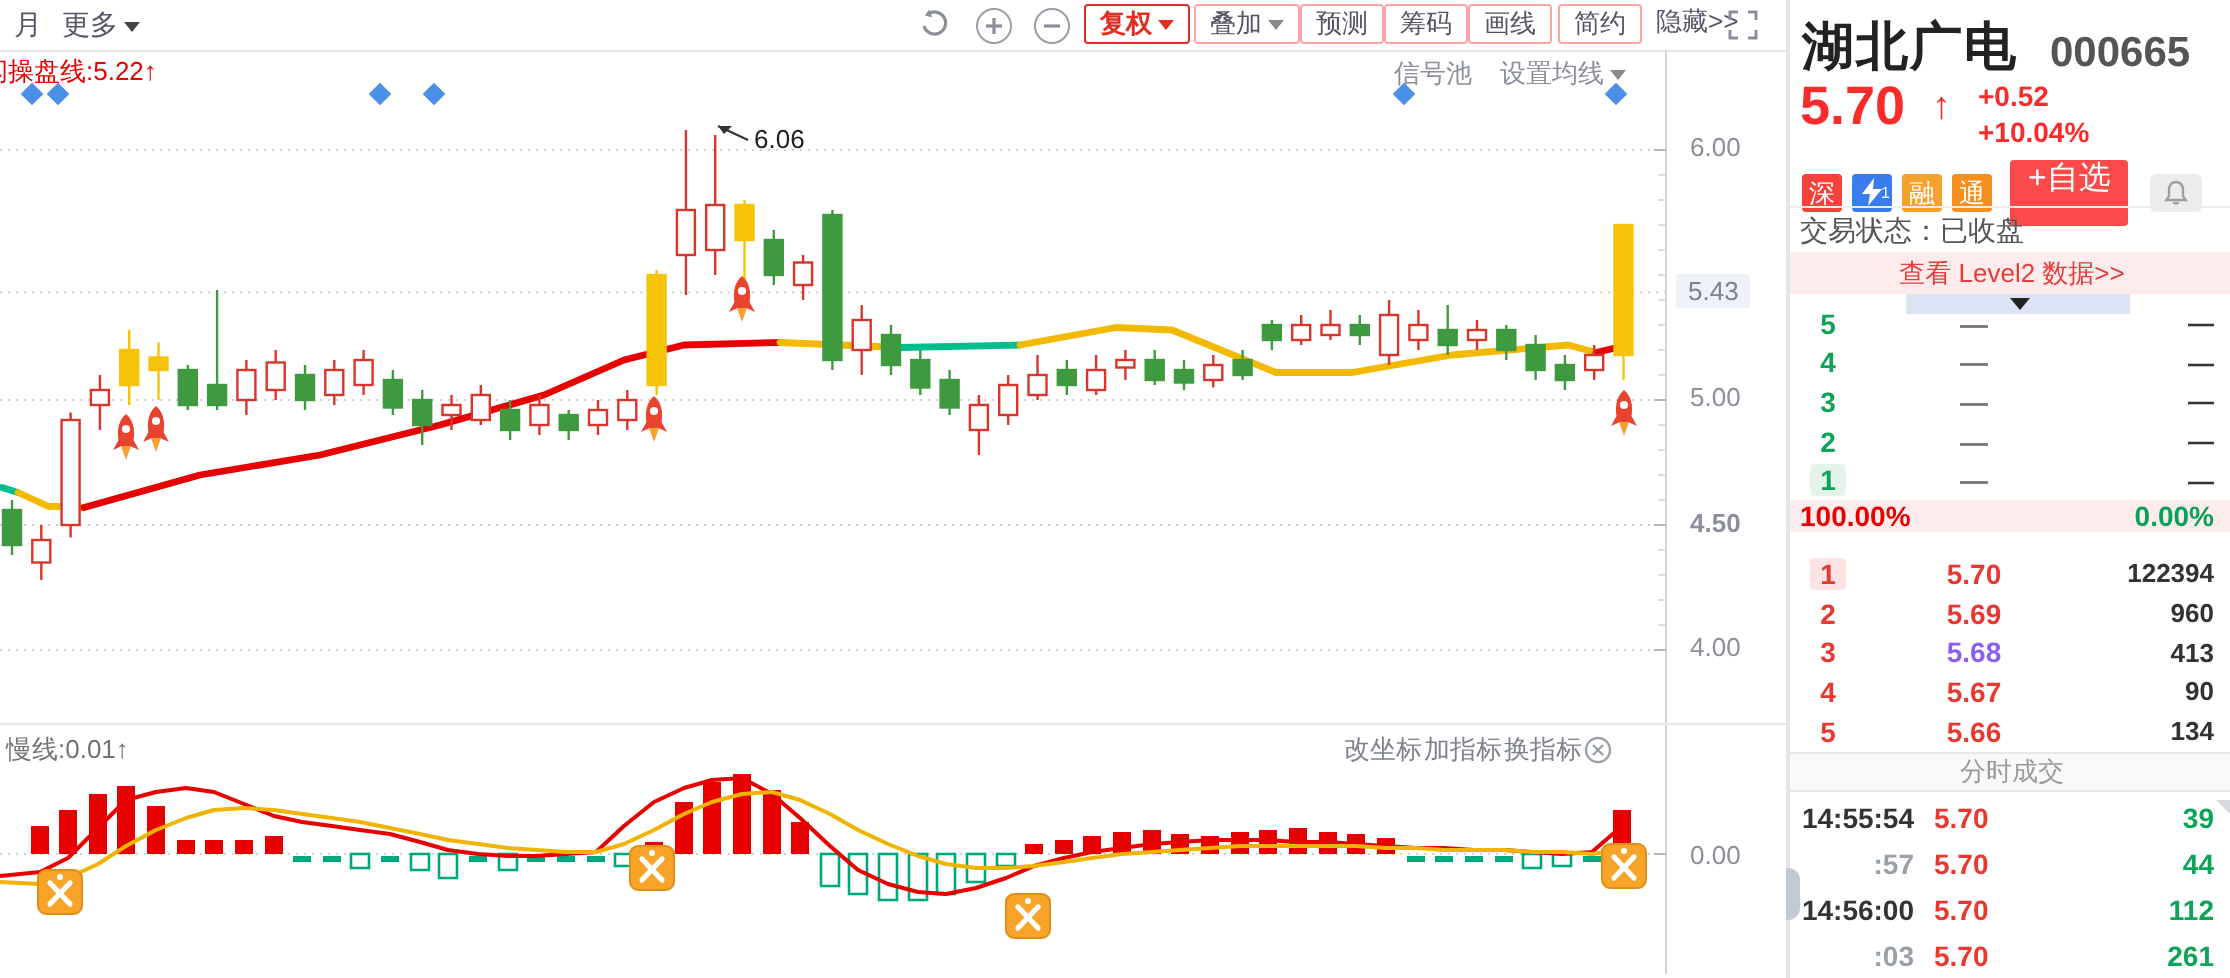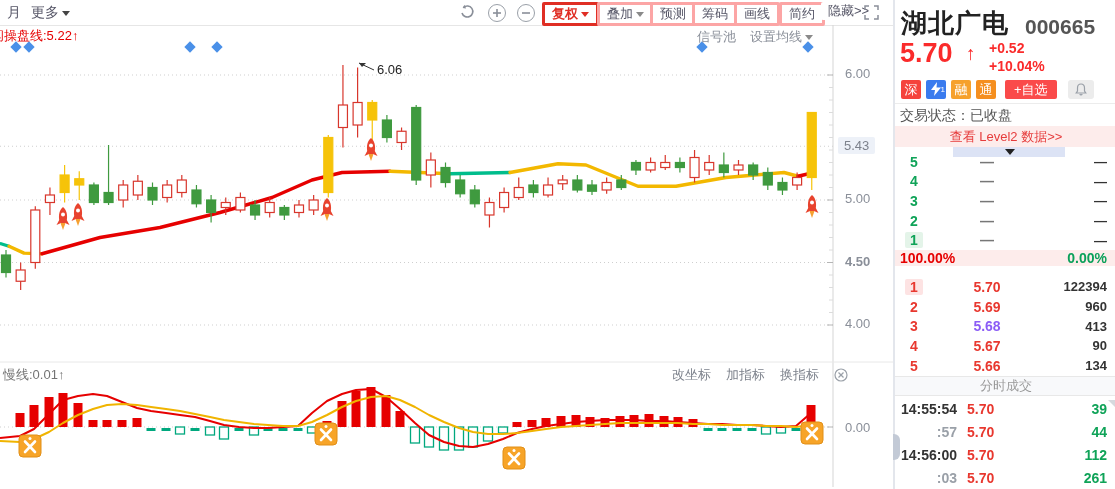--- a/index.html
+++ b/index.html
@@ -3,50 +3,50 @@
 <meta charset="utf-8">
 <style>
   html,body{margin:0;padding:0;background:#fff;}
   #app{position:relative;width:1115px;height:489px;background:#fff;overflow:hidden;
        font-family:"Liberation Sans","DejaVu Sans",sans-serif;color:#333;font-size:13px;}
   .abs{position:absolute;}
   
   #toolbar{position:absolute;left:0;top:0;width:893px;height:25px;background:#fff;border-bottom:1px solid #e6e6e6;}
   .ttab{position:absolute;top:4px;font-size:14px;color:#556;cursor:pointer;}
   .tbtn{position:absolute;top:2px;height:18px;line-height:18px;padding:0 7px;font-size:13px;color:#556;
-        border:3px solid #fca5a5;border-radius:2px;background:#fff;text-align:center;cursor:pointer;}
+        border:1px solid #fca5a5;border-radius:2px;background:#fff;text-align:center;cursor:pointer;}
   .tbtn.red{color:#e02e24;border-color:#e02e24;font-weight:bold;}
   .caret{display:inline-block;width:0;height:0;border-left:4px solid transparent;border-right:4px solid transparent;
          border-top:5px solid #8a8a8a;margin-left:3px;vertical-align:1px;}
   .caret.red{border-top-color:#e02e24;}
   .caret.dark{border-top-color:#444;}
   .cicon{position:absolute;top:4px;width:16px;height:16px;border:1px solid #9aa0a8;border-radius:50%;cursor:pointer;}
   .cicon svg{position:absolute;left:0;top:0;}
   
   #main-indicator-label{position:absolute;left:-9px;top:27px;color:#e60000;font-size:13px;white-space:nowrap;}
   #signal-links{position:absolute;left:697px;top:28px;color:#8a8f99;font-size:13px;display:flex;gap:14px;align-items:center;}
   #sub-indicator-label{position:absolute;left:3px;top:366px;color:#737373;font-size:13px;white-space:nowrap;}
-  #sub-links{position:absolute;left:672px;top:366px;color:#7d828c;font-size:13px;display:flex;gap:15px;align-items:center;}
+  #sub-links{position:absolute;left:672px;top:366px;color:#7d828c;font-size:13px;display:flex;gap:1px;align-items:center;}
   .ylab{position:absolute;left:845px;color:#8a8f99;font-size:13px;}
   .ylab.hl{left:838px;background:#edf1f8;padding:1px 6px;border-radius:2px;color:#7d828c;}
   #zero-label{position:absolute;left:845px;top:420px;color:#8a8f99;font-size:13px;}
   
   #panel{position:absolute;left:893px;top:0;width:222px;height:489px;background:#fff;border-left:2px solid #e3e6ec;}
   #stock-name{position:absolute;left:6px;top:6px;font-size:26px;font-weight:bold;color:#222;letter-spacing:1px;font-family:Liberation Serif, serif;}
   #stock-code{position:absolute;left:130px;top:15px;font-size:21px;color:#555;font-weight:bold;}
   #last-price{position:absolute;left:5px;top:38px;font-size:27px;font-weight:bold;color:#fa2b2b;}
   #price-arrow{position:absolute;left:71px;top:43px;font-size:19px;font-weight:bold;color:#fa2b2b;}
   #chg{position:absolute;left:94px;top:40px;font-size:14px;font-weight:bold;color:#fa2b2b;}
   #chg-pct{position:absolute;left:94px;top:58px;font-size:14px;font-weight:bold;color:#fa2b2b;}
   #badge-row{position:absolute;left:6px;top:80px;display:flex;gap:5px;align-items:center;}
   .tag{width:20px;height:19px;line-height:19px;text-align:center;color:#fff;font-size:13px;border-radius:2px;}
   .tag.red{background:#f5433c;} .tag.orange{background:#f6a12c;} .tag.orange2{background:#f58f1f;}
   .tag.blue{background:#3a7bee;position:relative;}
   .tag.blue .sub1{position:absolute;right:1px;bottom:0;font-size:8px;color:#fff;}
-  #add-watch{height:19px;line-height:19px;padding:0 9px;background:#fa4a4a;color:#fff;font-size:13px;border-radius:2px;cursor:pointer;margin-left:4px;}
+  #add-watch{height:33px;line-height:19px;padding:0 9px;background:#fa4a4a;color:#fff;font-size:16px;border-radius:2px;cursor:pointer;margin-left:4px;}
   #alert-btn{width:26px;height:19px;background:#ececec;border-radius:3px;margin-left:6px;cursor:pointer;display:flex;align-items:center;justify-content:center;}
   #status-line{position:absolute;left:0;top:103px;width:100%;border-top:1px solid #ececec;}
   #trade-status{position:absolute;left:5px;top:107px;font-size:14px;color:#555;}
   #level2-banner{position:absolute;left:0;top:126px;width:100%;height:21px;line-height:21px;background:#fdeceb;
                  color:#e63c3c;font-size:13px;text-align:center;cursor:pointer;}
   #level-dropdown{position:absolute;left:58px;top:147px;width:112px;height:10px;background:#dce3f5;cursor:pointer;}
   #level-dropdown .dcaret{position:absolute;left:52px;top:2px;width:0;height:0;border-left:5px solid transparent;
                  border-right:5px solid transparent;border-top:6px solid #222;}
   .book{position:absolute;left:0;width:100%;}
   .brow{display:flex;align-items:center;height:19.6px;font-size:14px;}

